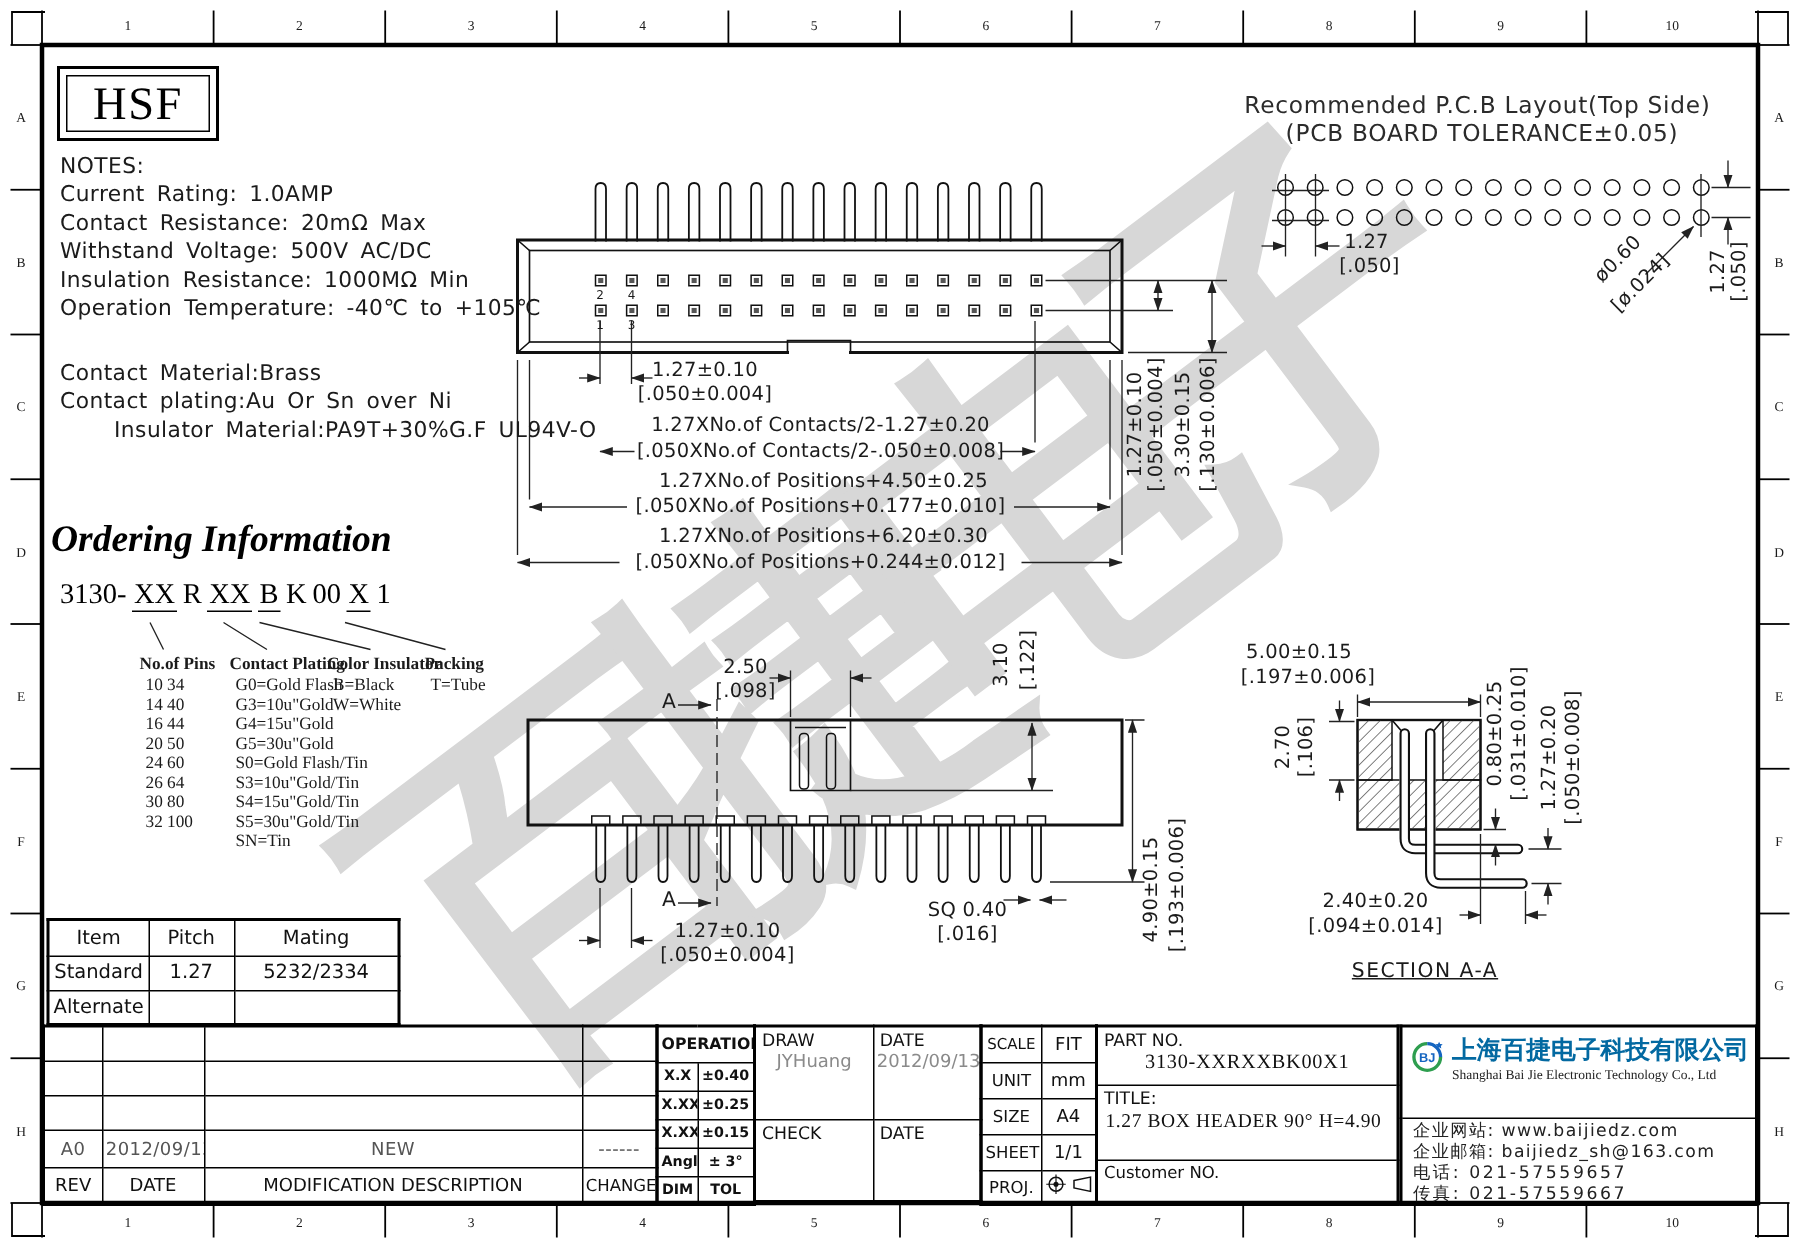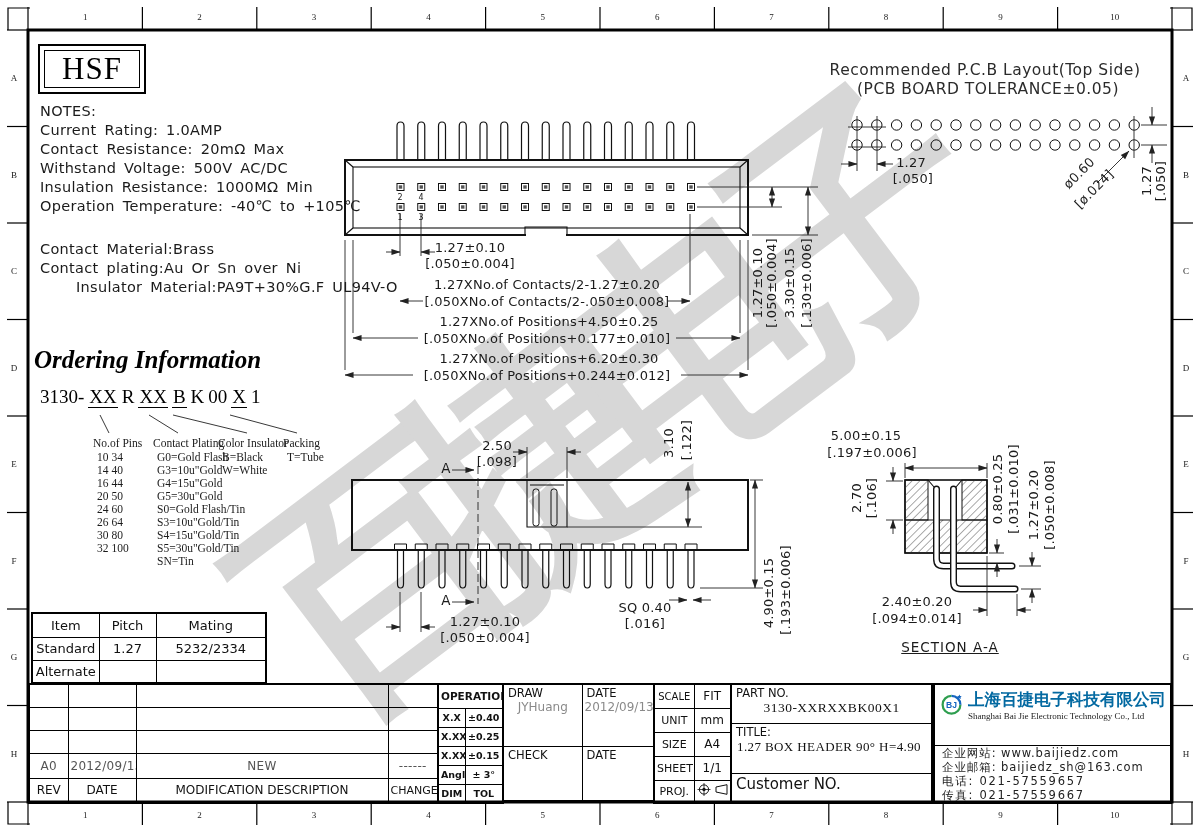--- a/index.html
+++ b/index.html
@@ -22,21 +22,21 @@
   .txt,.dim,.cadline,.leg,.rnum,.rlet,.pnum{position:absolute;z-index:2;color:#1b1b1b;white-space:nowrap}
   .dim{transform:translate(-50%,-50%);font-size:13px;letter-spacing:.2px}
   .dim.r90{transform:translate(-50%,-50%) rotate(-90deg)}
   .dim.r45{transform:translate(-50%,-50%) rotate(-45deg)}
   .dim.sec{letter-spacing:1px;text-decoration:underline;font-size:13.5px}
   .pnum{font-size:8px;transform:translate(-50%,-50%)}
   .rnum,.rlet{font-size:9px;font-family:"Liberation Serif",serif;transform:translate(-50%,-50%)}
   .cadline{font-size:14.5px;letter-spacing:.3px;word-spacing:3px}
   .t15{font-size:15.5px;letter-spacing:.5px;color:#2b2b2b}
   .leg{font-family:"Liberation Serif",serif;font-size:11.5px}
-  .leg.h{font-weight:400}
+  .leg.h{font-weight:700}
   #hsf-box{position:absolute;left:38px;top:44px;width:104px;height:46px;border:2.5px solid #000;z-index:2;display:flex;align-items:center;justify-content:center}
   #hsf-inner{border:1.4px solid #000;width:94px;height:36px;display:flex;align-items:center;justify-content:center;
     font-family:"Liberation Serif",serif;font-size:31px;letter-spacing:1px;color:#000}
   #ord-title{position:absolute;left:34px;top:346px;z-index:2;font-family:"Liberation Serif",serif;font-style:italic;font-weight:bold;font-size:25px;color:#000}
   #pn{position:absolute;left:38px;top:386px;z-index:2;font-family:"Liberation Serif",serif;font-size:19px;color:#000}
   .seg{margin:0 2px}
   .seg.u{border-bottom:1.6px solid #000;padding:0 1px}
   .tb{position:absolute;z-index:2;border-collapse:collapse;table-layout:fixed;font-family:"DejaVu Sans",sans-serif;color:#111;border:2.4px solid #000}
   .tb td{border:1.5px solid #000;padding:0 2px;text-align:center;vertical-align:middle;overflow:hidden;font-size:12px}
   .tb .cadv{color:#555;font-size:12px;letter-spacing:.3px}
@@ -555,21 +555,21 @@
     </td>
         </tr>
     <tr style="height:50px">
           <td class="lblc">
       <div class="lbl">TITLE:</div>
       <div class="val" style="text-align:left;padding-left:3px;font-family:'Liberation Serif',serif;font-size:13px;letter-spacing:.4px">1.27 BOX HEADER 90° H=4.90</div>
     </td>
         </tr>
     <tr style="height:30px">
           <td class="lblc">
-      <div class="lbl" style="font-size:15px">Customer NO.</div>
+      <div class="lbl" style="font-size:11px">Customer NO.</div>
     </td>
         </tr>
   </tbody>
     </table>
 
   <table class="tb" style="left:933px;top:683px;width:239px;height:119px">
     <tbody>
         <tr style="height:61px">
           <td class="lblc">
       <div id="company-top">

